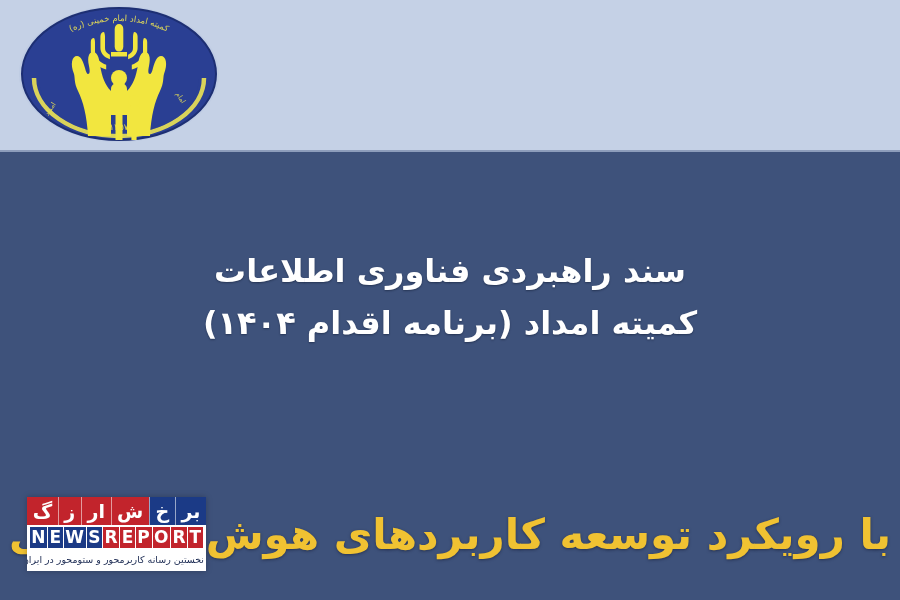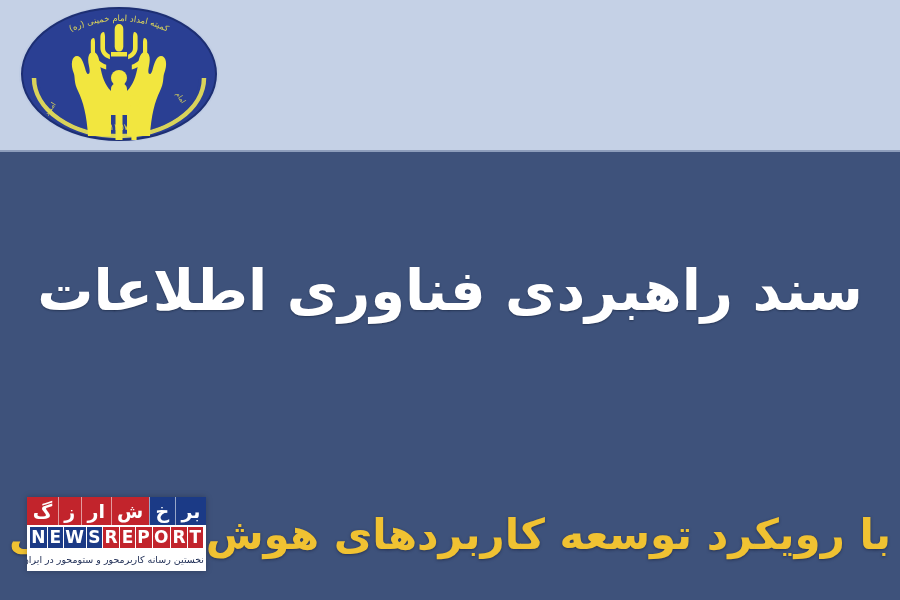--- a/index.html
+++ b/index.html
@@ -56,21 +56,21 @@
     position: absolute;
     left: 0;
     top: 246px;
     width: 900px;
     text-align: center;
     direction: rtl;
   }
   .headline .line {
     color: #ffffff;
     font-weight: 700;
-    font-size: 56px;
+    font-size: 32px;
     line-height: 1.62;
     letter-spacing: 0px;
     white-space: nowrap;
     text-shadow: 0 1px 2px rgba(12,20,40,.45);
   }
 
   
   .subhead {
     position: absolute;
     left: 0;
@@ -213,20 +213,21 @@
 
       <g fill="#e8df55" opacity=".85" font-size="7" font-family="'DejaVu Sans', sans-serif">
         <text x="44" y="100" transform="rotate(-58 44 100)">امداد</text>
         <text x="170" y="100" transform="rotate(58 170 100)">امام</text>
       </g>
     </svg>
   </div>
 
   <div class="headline">
     <div class="line">سند راهبردی فناوری اطلاعات</div>
+    <div class="line">کمیته امداد (برنامه اقدام ۱۴۰۴)</div>
   </div>
 
   <div class="subhead">با رویکرد توسعه کاربردهای هوش مصنوعی</div>
 
   <div class="watermark">
     <div class="wm-row1">
       <div class="wm-cell wm-blue">بر</div>
       <div class="wm-cell wm-blue">خ</div>
       <div class="wm-cell wm-red">ش</div>
       <div class="wm-cell wm-red">ار</div>

